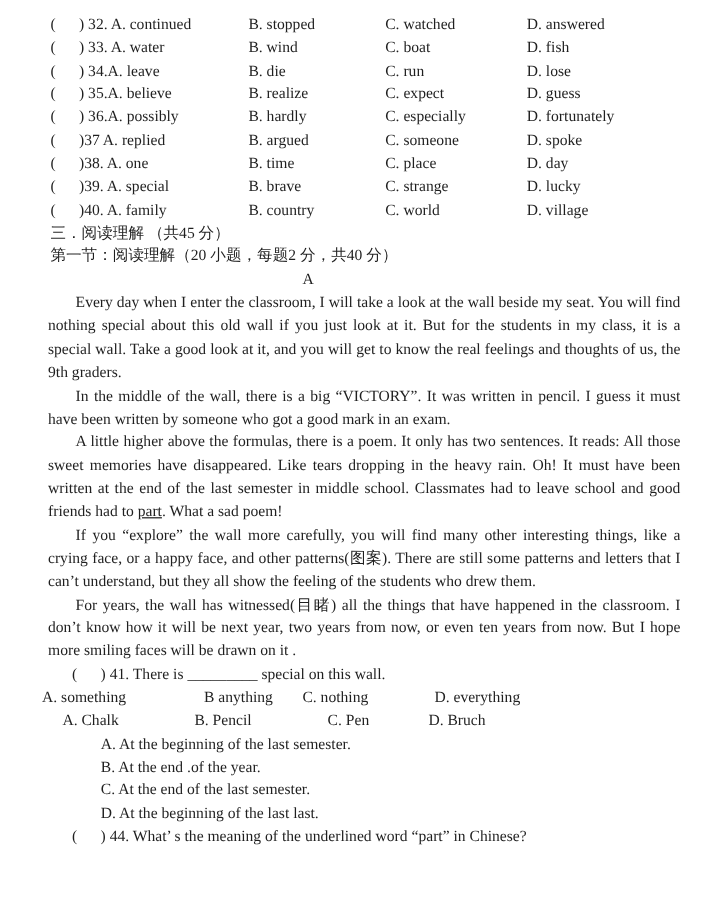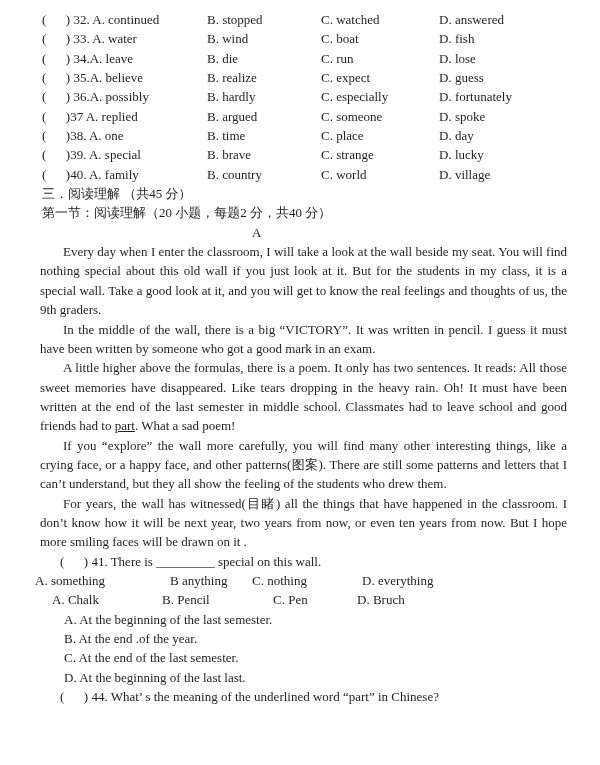--- a/index.html
+++ b/index.html
@@ -21,21 +21,21 @@
   
   .para{
     margin:0 33px 0 40px;text-align:justify;text-indent:23px;
   }
   .ul{text-decoration:underline;}
   
   .q{margin-left:60px;white-space:pre;}
   .optrow{display:grid;white-space:pre;}
   .optrow.r41{grid-template-columns:135px 82px 110px 1fr;margin-left:35px;}
   .optrow.r42{grid-template-columns:110px 111px 84px 1fr;margin-left:52px;}
-  .subopt{margin-left:64px;white-space:pre;}
+  .subopt{margin-left:84px;white-space:pre;}
 </style>
 </head>
 <body>
 
 <div class="page">
 
   <div>
     <div class="crow">
       <span>(      ) 32. A. continued</span>
       <span>B. stopped</span>

